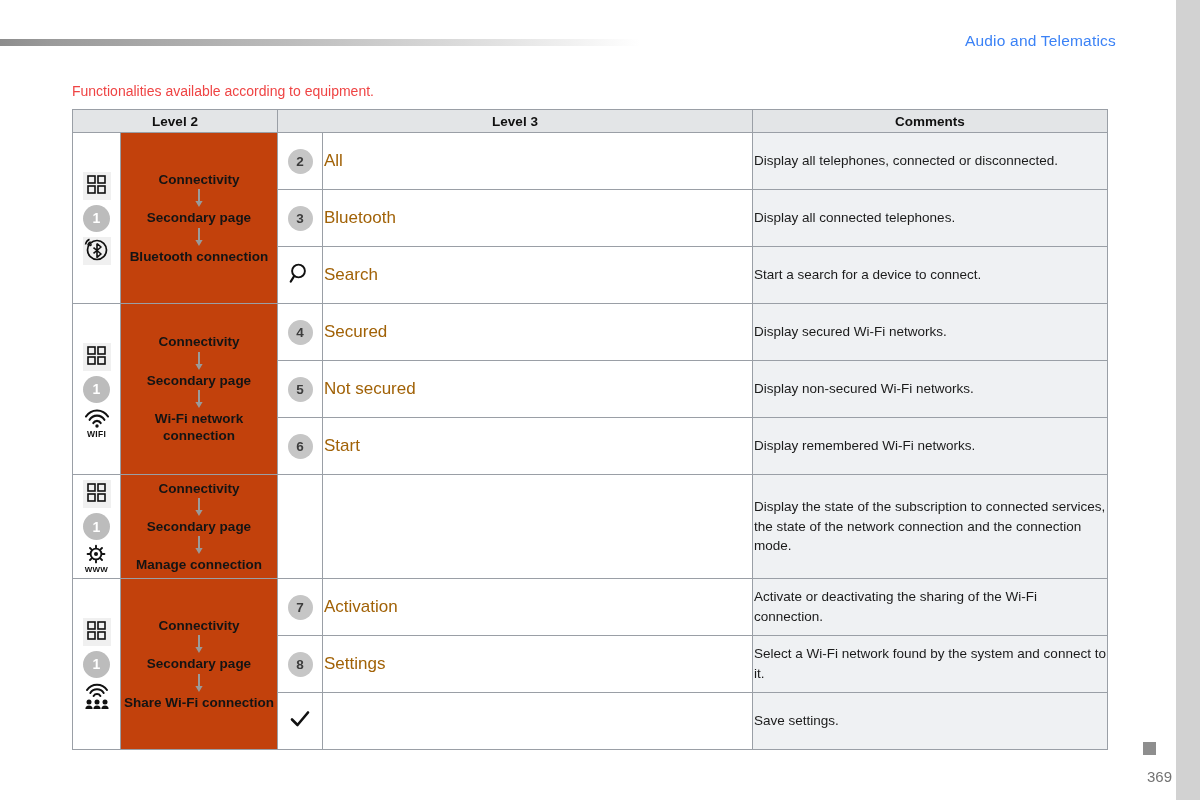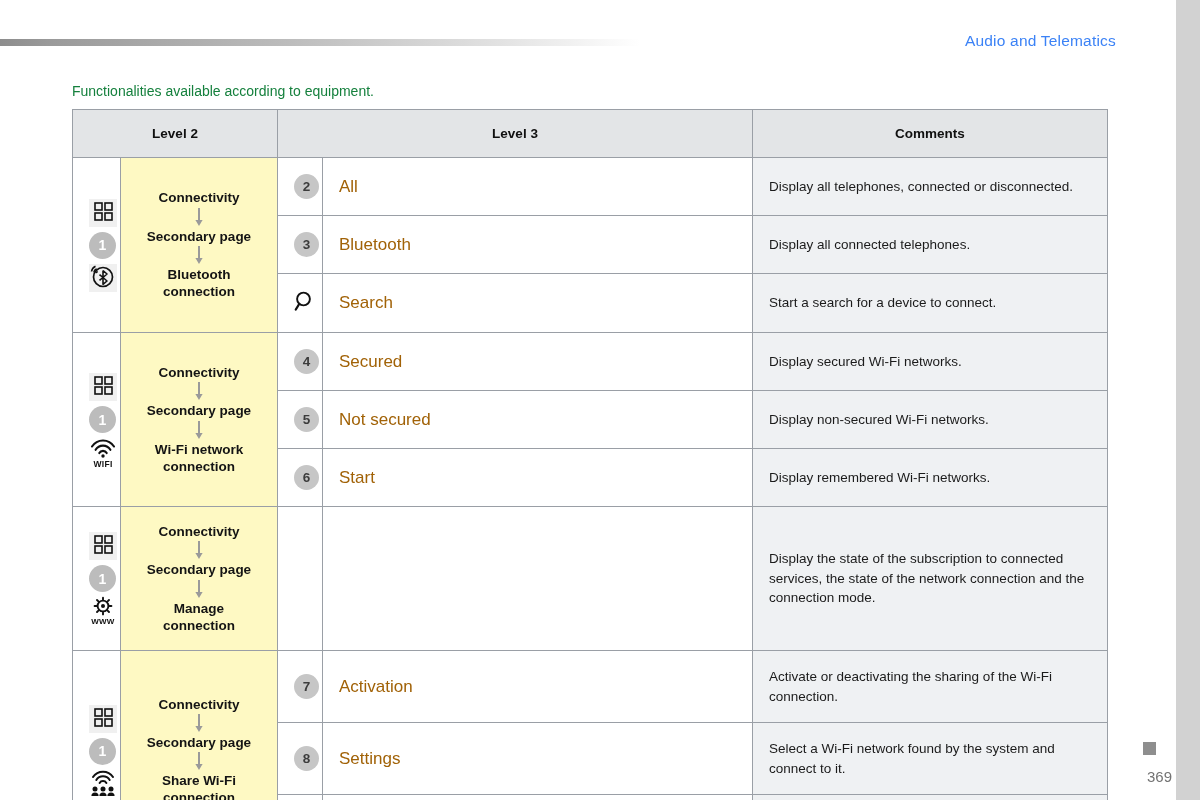--- a/index.html
+++ b/index.html
@@ -40,34 +40,34 @@
     top: 32px; right: 84px;
     font-size: 15.5px;
     color: #3b82f6;
     letter-spacing: 0.2px;
     white-space: nowrap;
   }
   .intro-text {
     position: absolute;
     top: 83px; left: 72px;
     font-size: 14px;
-    color: #15803d;
+    color: #ef4444;
   }
 
   
   table.fn-table {
     position: absolute;
     top: 109px; left: 72px;
     width: 1035px;
     border-collapse: collapse;
     table-layout: fixed;
   }
   table.fn-table td, table.fn-table th {
     border: 1px solid #9a9fa6;
-    padding: 16px;
+    padding: 1px;
     vertical-align: middle;
   }
   th.hdr {
     background: #e3e5e7;
     font-size: 13.5px;
     font-weight: bold;
     color: #101010;
     height: 23px;
     text-align: center;
   }
@@ -78,21 +78,21 @@
   .c-num    { width: 45px;  }
   .c-l3     { width: 430px; }
   .c-cmt    { width: 355px; }
 
   td.icon-cell {
     background: #ffffff;
     text-align: center;
     padding: 8px 0;
   }
   td.path-cell {
-    background: #fef9c3;
+    background: #c2410c;
     text-align: center;
     padding: 10px 6px;
   }
   td.num-cell {
     background: #ffffff;
     text-align: center;
     height: 57px;
   }
   td.l3-cell {
     background: #ffffff;

